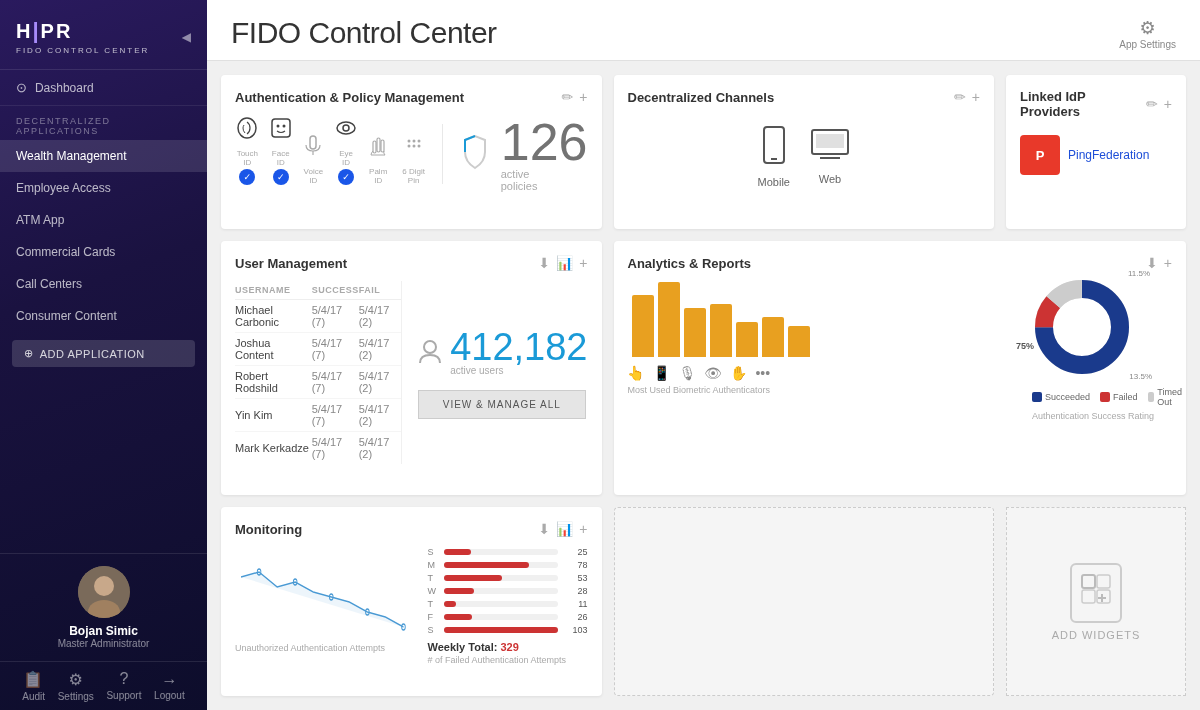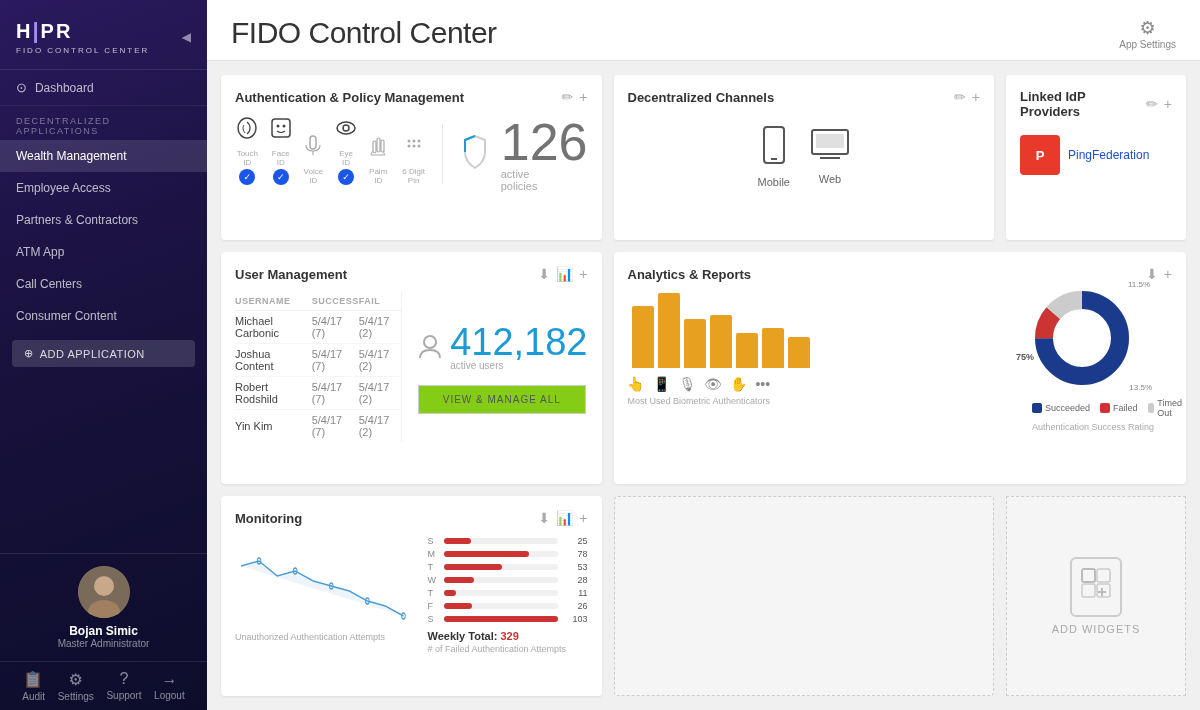--- a/index.html
+++ b/index.html
@@ -171,21 +171,21 @@
     
     .user-mgmt-card { grid-column: 1 / 2; grid-row: 2 / 3; }
     .user-table { width: 100%; border-collapse: collapse; font-size: 11px; }
     .user-table th { text-align: left; color: #aaa; font-weight: 600; font-size: 9px; letter-spacing: 0.5px; padding: 4px 0; border-bottom: 1px solid #eee; }
     .user-table td { padding: 4px 0; color: #444; border-bottom: 1px solid #f5f5f5; }
     .user-table tr:last-child td { border-bottom: none; }
     .user-count { font-size: 38px; color: #1a9ad7; font-weight: 300; }
     .user-count-label { font-size: 10px; color: #aaa; margin-top: -4px; }
     .view-all-btn {
       display: block; margin: 10px auto 0; padding: 8px 24px;
-      border: 1px solid #ccc; background: #84cc16; color: #555;
+      border: 1px solid #ccc; background: #e5e5e5; color: #555;
       font-size: 10px; letter-spacing: 1px; cursor: pointer;
       text-align: center;
     }
     .user-mgmt-right { min-width: 180px; display: flex; flex-direction: column; align-items: flex-end; justify-content: center; border-left: 1px solid #f0f0f0; padding-left: 14px; }
 
     
     .analytics-card { grid-column: 2 / 4; grid-row: 2 / 3; }
 
     
     .monitoring-card { grid-column: 1 / 2; grid-row: 3 / 4; }
@@ -259,22 +259,22 @@
 
   <div class="sidebar-dashboard">
     <span style="font-size:13px;">⊙</span>
     <span>Dashboard</span>
   </div>
 
   <div class="sidebar-section-label">DECENTRALIZED APPLICATIONS</div>
 
   <div class="sidebar-item active">Wealth Management</div>
   <div class="sidebar-item">Employee Access</div>
-  <div class="sidebar-item">Partners &amp; Contractors</div>
   <div class="sidebar-item">ATM App</div>
+  <div class="sidebar-item">Commercial Cards</div>
   <div class="sidebar-item">Call Centers</div>
   <div class="sidebar-item">Consumer Content</div>
 
   <div class="sidebar-add-btn">
     <span>⊕</span>
     <span>ADD APPLICATION</span>
   </div>
 
   <div style="flex:1;"></div>
 
@@ -492,20 +492,25 @@
                 <tr>
                   <td>Robert Rodshild</td>
                   <td style="color:#888;">5/4/17 (7)</td>
                   <td style="color:#888;">5/4/17 (2)</td>
                 </tr>
                 <tr>
                   <td>Yin Kim</td>
                   <td style="color:#888;">5/4/17 (7)</td>
                   <td style="color:#888;">5/4/17 (2)</td>
                 </tr>
+                <tr>
+                  <td>Mark Kerkadze</td>
+                  <td style="color:#888;">5/4/17 (7)</td>
+                  <td style="color:#888;">5/4/17 (2)</td>
+                </tr>
               </tbody>
           </table>
         </div>
         <div class="user-mgmt-right">
           <div style="display:flex;align-items:center;gap:6px;margin-bottom:4px;">
             <svg width="28" height="28" viewBox="0 0 28 28">
                 <circle cx="14" cy="10" r="6" fill="none" stroke="#aaa" stroke-width="2"></circle>
                 <path d="M4 26 Q4 18 14 18 Q24 18 24 26" fill="none" stroke="#aaa" stroke-width="2"></path>
               </svg>
             <div>

